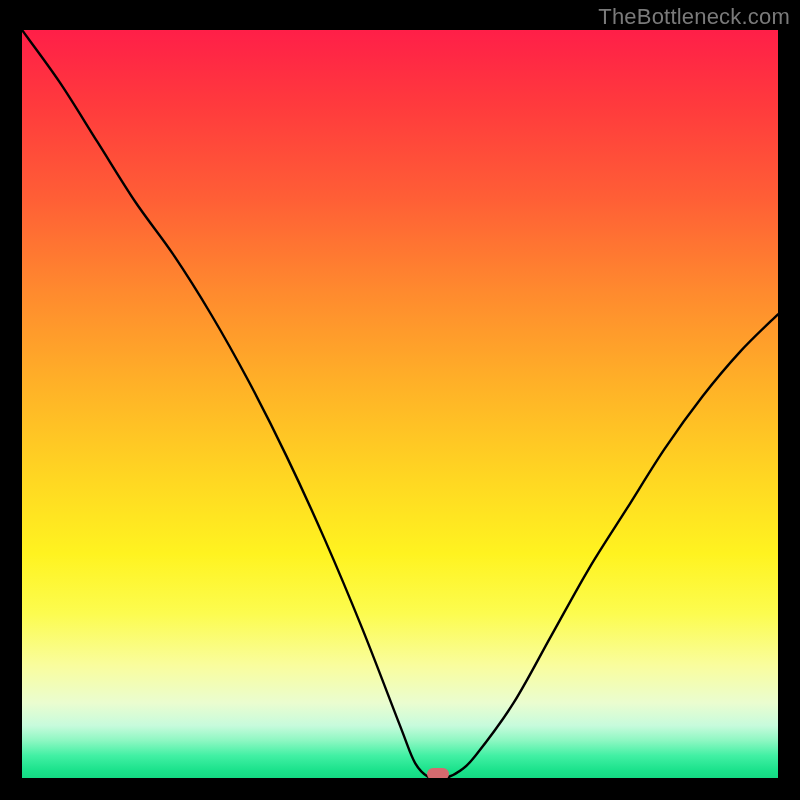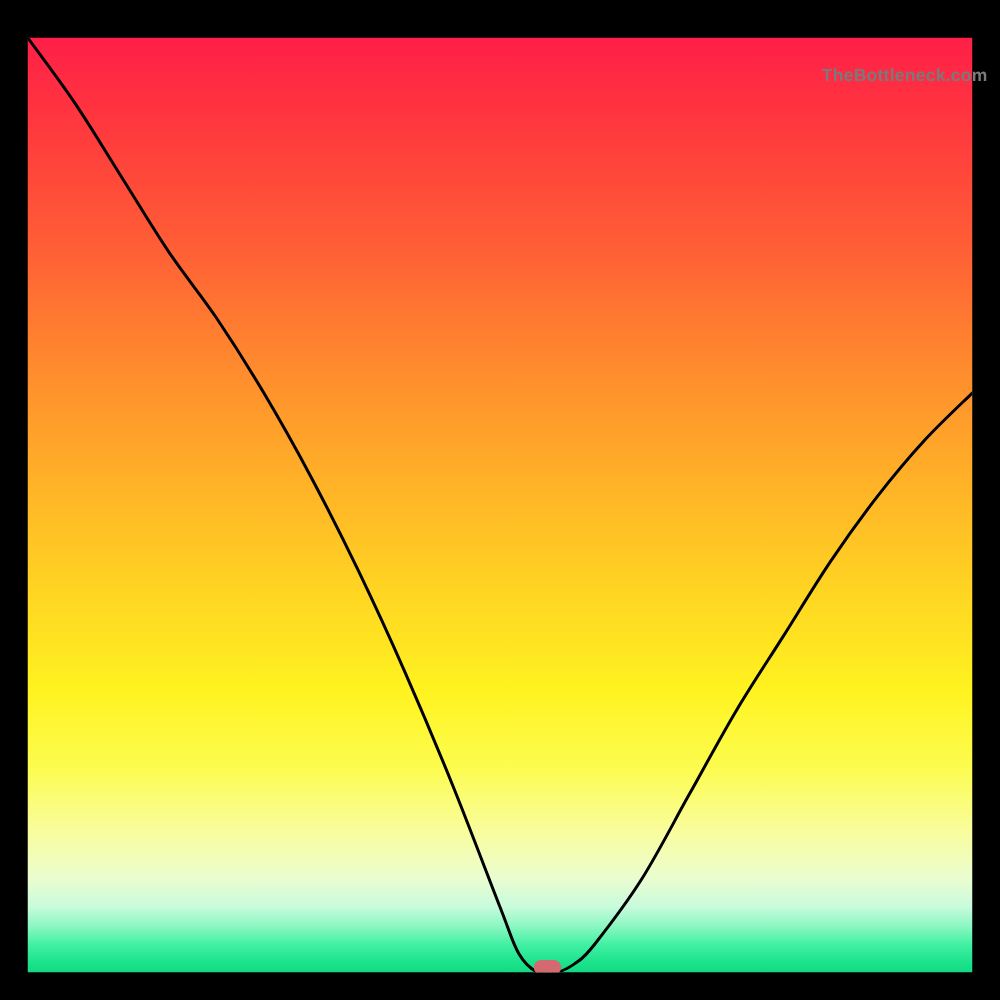--- a/index.html
+++ b/index.html
@@ -8,26 +8,25 @@
     position: relative;
     width: 800px;
     height: 800px;
     background: #000;
   }
   .watermark {
     position: absolute;
     top: 4px;
     right: 10px;
     font-family: Arial, Helvetica, sans-serif;
-    font-size: 14px;
-    font-weight: bold;
+    font-size: 22px;
+    font-weight: normal;
     color: #7a7a7a;
     letter-spacing: 0.2px;
     z-index: 50;
-    margin-top: 48px;
   }
   .plot {
     position: absolute;
     left: 22px;
     top: 30px;
     width: 756px;
     height: 748px;
     overflow: hidden;
   }
   .gradient {

